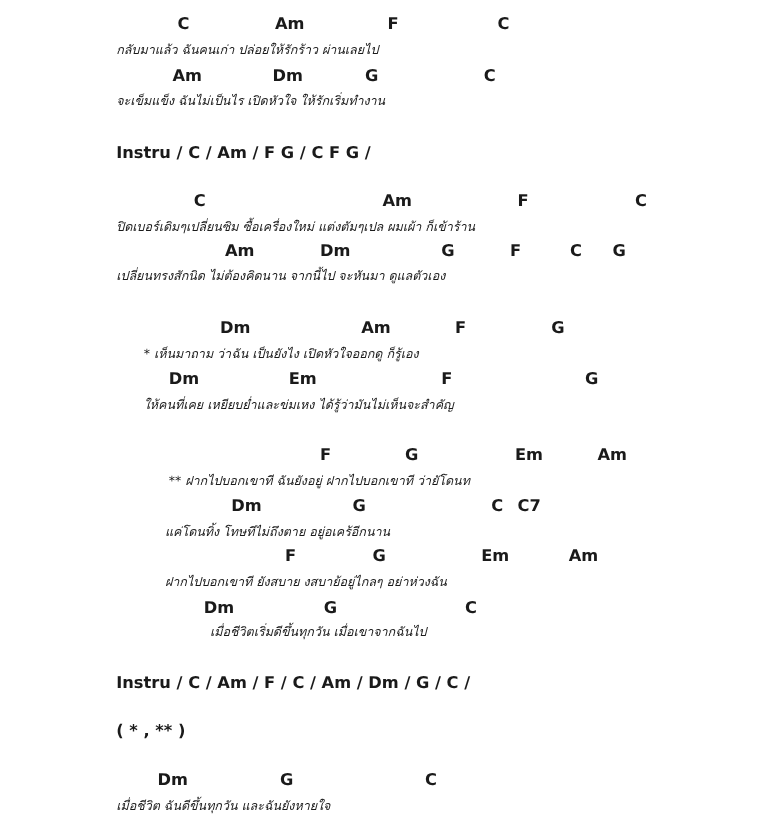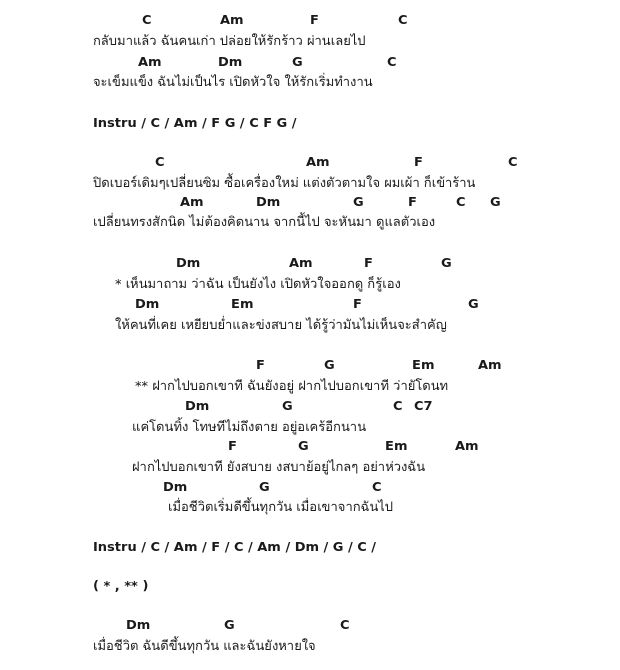--- a/index.html
+++ b/index.html
@@ -1,57 +1,57 @@
 <!DOCTYPE html>
 <html><head>
 <meta charset="utf-8">
 <style>
   html, body { margin:0; padding:0; background:#ffffff; }
   body { width:620px; height:670px; position:relative; overflow:hidden;
          font-family:"DejaVu Sans", "Liberation Sans", sans-serif; color:#1a1a1a; }
   .chord { position:absolute; font-weight:bold; font-size:13px; line-height:16px; white-space:nowrap; color:#1a1a1a; }
-  .lyric { position:absolute; font-size:13px; line-height:18px; white-space:nowrap; color:#1a1a1a; }
+  .lyric { position:absolute; font-size:10px; line-height:18px; white-space:nowrap; color:#1a1a1a;font-style:italic; }
   .instru { position:absolute; font-weight:bold; font-size:13px; line-height:16px; white-space:nowrap; color:#1a1a1a; }
 </style>
 </head>
 <body>
 
 <div id="sheet">
     <div class="chord" style="left: 142px; top: 12px;">C</div>
     <div class="chord" style="left: 220px; top: 12px;">Am</div>
     <div class="chord" style="left: 310px; top: 12px;">F</div>
     <div class="chord" style="left: 398px; top: 12px;">C</div>
     <div class="lyric" style="left: 93px; top: 32px;">กลับมาแล้ว ฉันคนเก่า    ปล่อยให้รักร้าว ผ่านเลยไป</div>
     <div class="chord" style="left: 138px; top: 54px;">Am</div>
     <div class="chord" style="left: 218px; top: 54px;">Dm</div>
     <div class="chord" style="left: 292px; top: 54px;">G</div>
     <div class="chord" style="left: 387px; top: 54px;">C</div>
     <div class="lyric" style="left: 93px; top: 73px;">จะเข็มแข็ง ฉันไม่เป็นไร  เปิดหัวใจ ให้รักเริ่มทำงาน</div>
     <div class="chord" style="left: 155px; top: 154px;">C</div>
     <div class="chord" style="left: 306px; top: 154px;">Am</div>
     <div class="chord" style="left: 414px; top: 154px;">F</div>
     <div class="chord" style="left: 508px; top: 154px;">C</div>
-    <div class="lyric" style="left: 93px; top: 174px;">ปิดเบอร์เดิมๆเปลี่ยนซิม ซื้อเครื่องใหม่   แต่งตัวตามใจ ผมเผ้า ก็เข้าร้าน</div>
+    <div class="lyric" style="left: 93px; top: 174px;">ปิดเบอร์เดิมๆเปลี่ยนซิม ซื้อเครื่องใหม่   แต่งตัมๆเปล ผมเผ้า ก็เข้าร้าน</div>
     <div class="chord" style="left: 180px; top: 194px;">Am</div>
     <div class="chord" style="left: 256px; top: 194px;">Dm</div>
     <div class="chord" style="left: 353px; top: 194px;">G</div>
     <div class="chord" style="left: 408px; top: 194px;">F</div>
     <div class="chord" style="left: 456px; top: 194px;">C</div>
     <div class="chord" style="left: 490px; top: 194px;">G</div>
     <div class="lyric" style="left: 93px; top: 213px;">เปลี่ยนทรงสักนิด ไม่ต้องคิดนาน   จากนี้ไป จะหันมา ดูแลตัวเอง</div>
     <div class="chord" style="left: 176px; top: 255px;">Dm</div>
     <div class="chord" style="left: 289px; top: 255px;">Am</div>
     <div class="chord" style="left: 364px; top: 255px;">F</div>
     <div class="chord" style="left: 441px; top: 255px;">G</div>
     <div class="lyric" style="left: 115px; top: 275px;">*  เห็นมาถาม ว่าฉัน เป็นยังไง    เปิดหัวใจออกดู ก็รู้เอง</div>
     <div class="chord" style="left: 135px; top: 296px;">Dm</div>
     <div class="chord" style="left: 231px; top: 296px;">Em</div>
     <div class="chord" style="left: 353px; top: 296px;">F</div>
     <div class="chord" style="left: 468px; top: 296px;">G</div>
-    <div class="lyric" style="left: 115px; top: 316px;">ให้คนที่เคย เหยียบย่ำและข่งสบาย    ได้รู้ว่ามันไม่เห็นจะสำคัญ</div>
+    <div class="lyric" style="left: 115px; top: 316px;">ให้คนที่เคย เหยียบย่ำและข่มเหง    ได้รู้ว่ามันไม่เห็นจะสำคัญ</div>
     <div class="chord" style="left: 256px; top: 357px;">F</div>
     <div class="chord" style="left: 324px; top: 357px;">G</div>
     <div class="chord" style="left: 412px; top: 357px;">Em</div>
     <div class="chord" style="left: 478px; top: 357px;">Am</div>
     <div class="lyric" style="left: 135px; top: 377px;">**  ฝากไปบอกเขาที ฉันยังอยู่  ฝากไปบอกเขาที ว่ายัโดนท</div>
     <div class="chord" style="left: 185px; top: 398px;">Dm</div>
     <div class="chord" style="left: 282px; top: 398px;">G</div>
     <div class="chord" style="left: 393px; top: 398px;">C</div>
     <div class="chord" style="left: 414px; top: 398px;">C7</div>
     <div class="lyric" style="left: 132px; top: 418px;">แค่โดนทิ้ง โทษทีไม่ถึงตาย   อยู่อเคร้อีกนาน</div>

